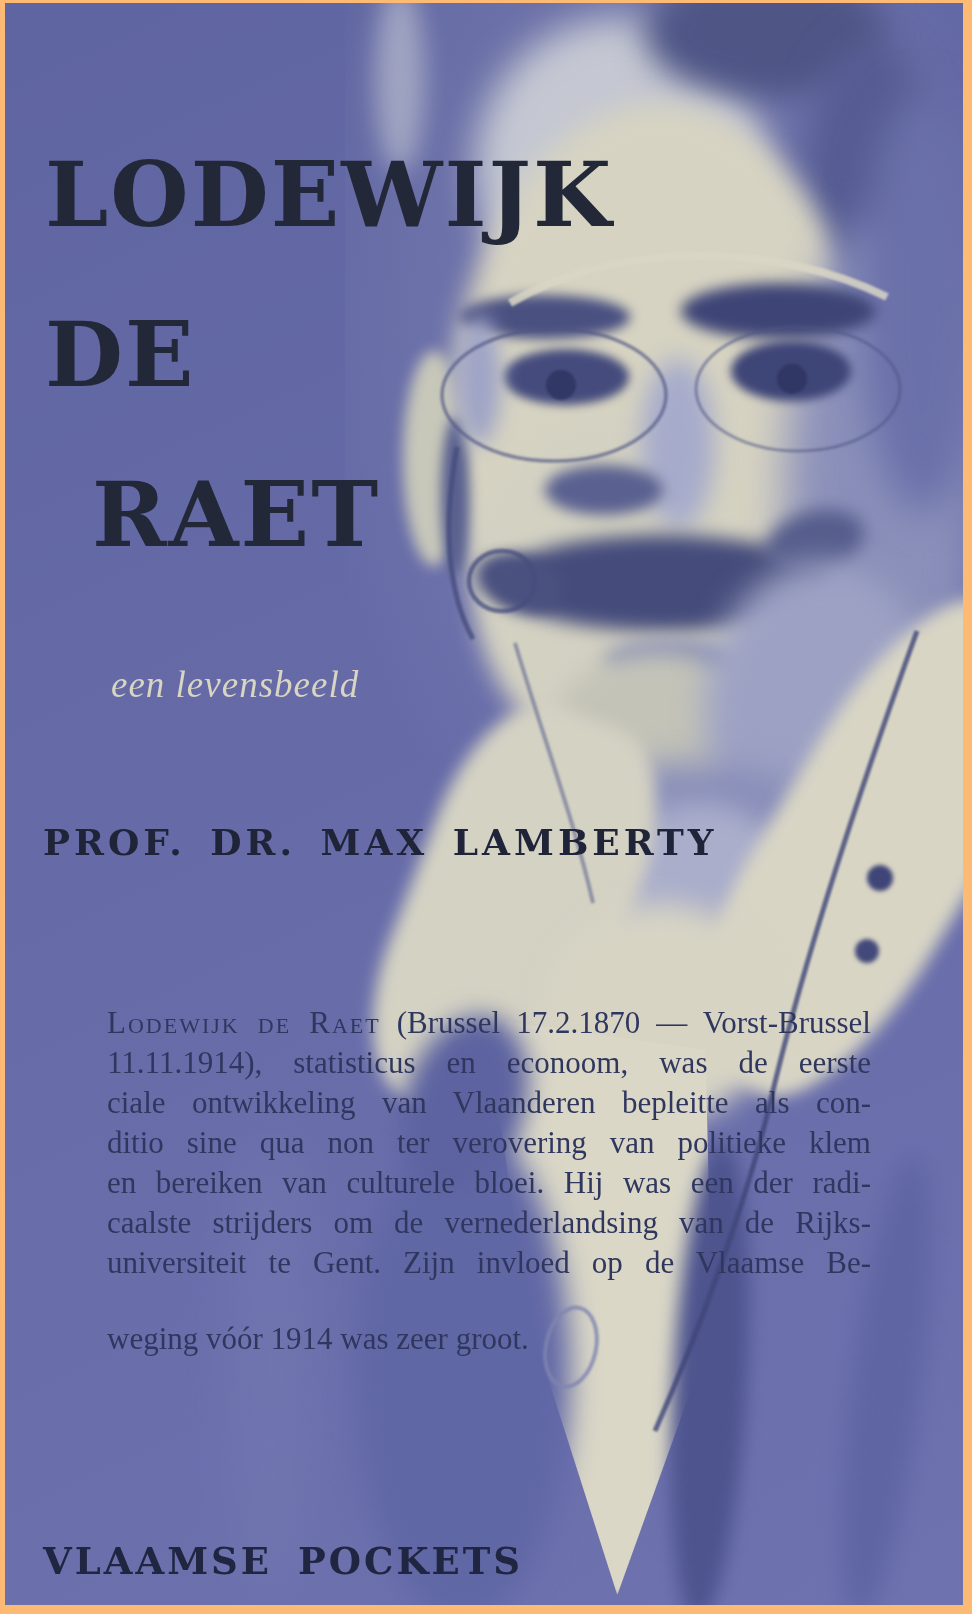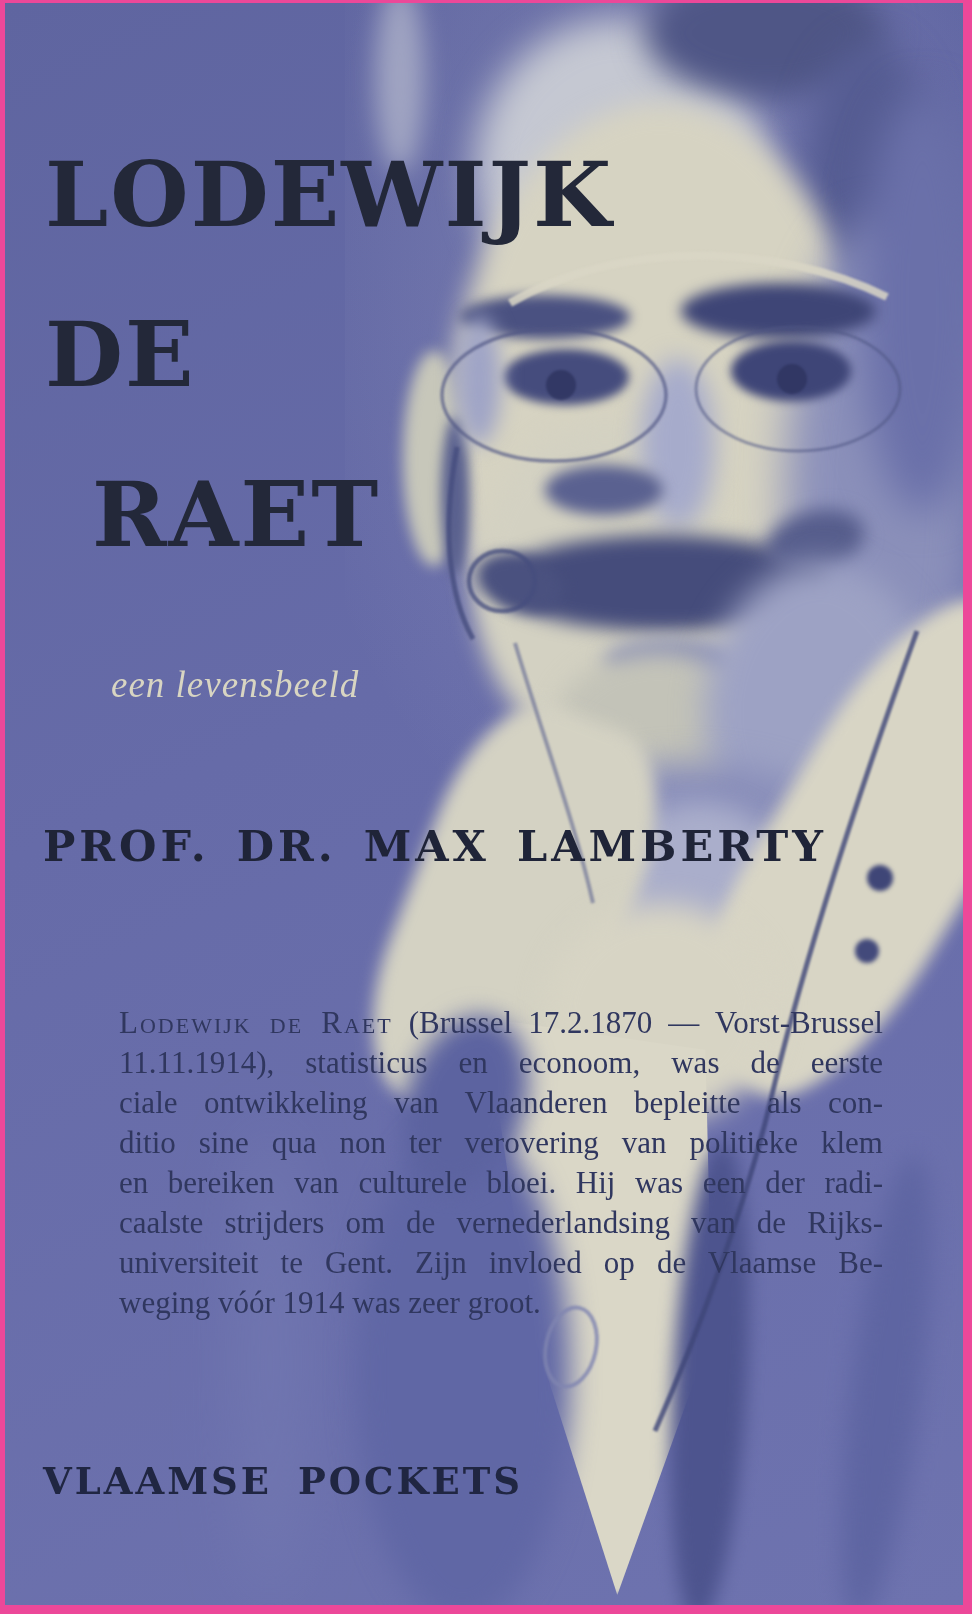--- a/index.html
+++ b/index.html
@@ -1,18 +1,18 @@
 <!DOCTYPE html>
 <html><head>
 <meta charset="utf-8">
 <style>
   html,body{margin:0;padding:0;background:#888;}
   .page{
     position:relative;width:972px;height:1614px;
-    background:#ec4899;overflow:hidden;
+    background:#fdba74;overflow:hidden;
     font-family:"Liberation Serif", serif;
   }
   .cover{
     position:absolute;left:5px;top:3px;right:9px;bottom:9px;
     background:linear-gradient(155deg,#5F65A0 0%,#666BA8 42%,#6E73AF 100%);
     overflow:hidden;
   }
   
   .photo{position:absolute;inset:0;}
   .ph{position:absolute;border-radius:50%;}
@@ -26,32 +26,32 @@
   }
   .t1{top:146px;} .t2{top:306px;} .t3{top:466px;margin-left:47px;}
   .subtitle{
     position:absolute;left:106px;top:660px;
     font-family:"Liberation Serif", serif;font-style:italic;
     font-size:37px;letter-spacing:1px;color:#D8D5C2;white-space:nowrap;
   }
   .author{
     position:absolute;left:38px;top:818px;
     font-family:"DejaVu Serif", serif;font-weight:700;
-    font-size:43px;letter-spacing:4px;word-spacing:8px;
+    font-size:36px;letter-spacing:4px;word-spacing:8px;
     color:#1F2438;white-space:nowrap;
   }
   .blurb{
-    position:absolute;left:114px;top:1000px;width:764px;
+    position:absolute;left:102px;top:1000px;width:764px;
     font-size:31px;line-height:40px;color:#30375F;
   }
   .bl{text-align:justify;text-align-last:justify;}
-  .bl.last{text-align-last:auto;}
+  .bl.last{text-align-last:auto;margin-top:36px;}
   .sc{font-variant:small-caps;letter-spacing:2px;}
   .publisher{
-    position:absolute;left:38px;top:1456px;
+    position:absolute;left:38px;top:1536px;
     font-family:"DejaVu Serif", serif;font-weight:700;
     font-size:37px;letter-spacing:3px;word-spacing:10px;
     color:#202642;white-space:nowrap;
   }
 </style>
 </head>
 <body>
 
 <div class="page">
   <div class="cover">

